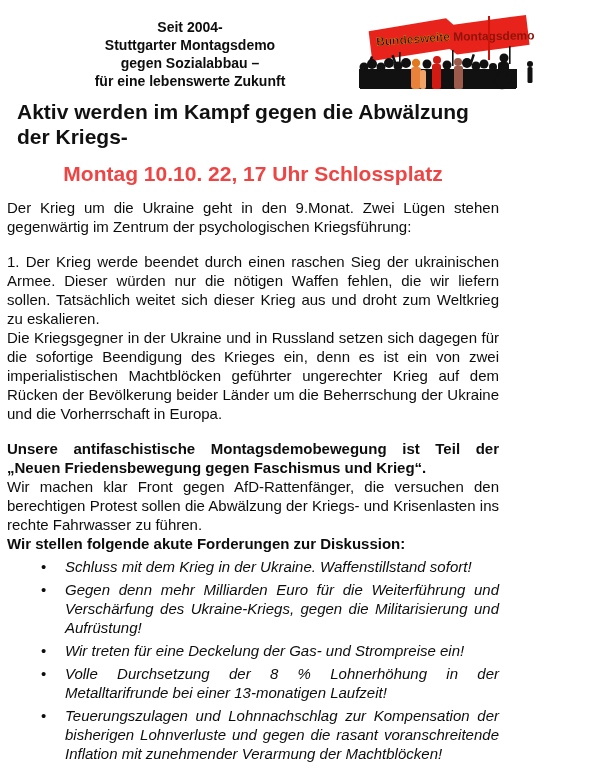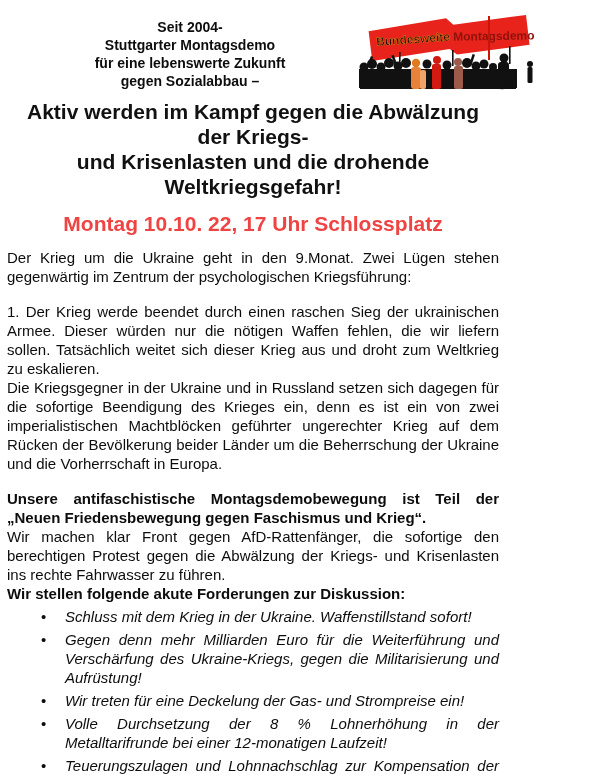--- a/index.html
+++ b/index.html
@@ -16,21 +16,21 @@
   .header { display: flex; align-items: flex-start; }
   .header-motto {
     flex: 0 0 310px; margin-left: 28px; margin-top: 6px;
     text-align: center; font-weight: bold; font-size: 14px; line-height: 18px;
   }
   .logo { flex: 0 0 185px; margin-left: 12px; height: 82px; }
   .logo svg { display: block; width: 185px; height: 82px; }
 
   
   .headline {
-    margin: 5px 10px 0 10px; text-align: center;
+    margin: 5px 10px 0 10px; text-align: left;
     font-size: 21px; line-height: 25px; font-weight: bold; color: #111111;
   }
   .headline span { display: block; }
   .event {
     margin-top: 13px; text-align: center;
     font-size: 21px; font-weight: bold; color: #ef4444;
   }
 
   
   .bodytext { margin-top: 12px; font-size: 15px; line-height: 19px; text-align: justify; }
@@ -46,22 +46,22 @@
 </style>
 </head>
 <body>
 
 <div class="page">
 
   <div class="header">
     <div class="header-motto">
       <div>Seit 2004-</div>
       <div>Stuttgarter Montagsdemo</div>
+      <div>gegen Sozialabbau –</div>
       <div>für eine lebenswerte Zukunft</div>
-      <div>gegen Sozialabbau –</div>
     </div>
     <div class="logo">
       <svg viewBox="0 0 185 82" xmlns="http://www.w3.org/2000/svg">
 
         <g transform="rotate(-3 92 24)">
           <path d="M12 15 L90 6 L97 13 L170 7 L172 37 L99 43 L92 37 L14 45 Z" fill="#e8231c"></path>
           <text x="19" y="30" font-size="12" font-weight="bold" fill="#2a0a00" stroke="#e8a020" stroke-width="0.35" transform="rotate(-1 19 30)">Bundesweite</text>
           <text x="96" y="29" font-size="12" font-weight="bold" fill="#8d140a" transform="rotate(2 96 29)">Montagsdemo</text>
         </g>
 
@@ -114,49 +114,48 @@
             <circle cx="173" cy="52" r="3"></circle>
             <rect x="170.5" y="55" width="5" height="16" rx="1.5"></rect>
           </g>
         </g>
       </svg>
     </div>
   </div>
 
   <h1 class="headline">
     <span>Aktiv werden im Kampf gegen die Abwälzung der Kriegs-</span>
-    <span>und Krisenlasten und  die drohende Weltkriegsgefahr!</span>
   </h1>
 
   <div class="event">Montag 10.10. 22, 17 Uhr Schlossplatz</div>
 
   <div class="bodytext">
     <p>Der Krieg um die Ukraine geht in den 9.Monat. Zwei Lügen stehen gegenwärtig im Zentrum der psychologischen Kriegsführung:</p>
     <p class="gap-above">1. Der Krieg werde beendet durch einen raschen Sieg der ukrainischen Armee. Dieser würden nur die nötigen Waffen fehlen, die wir liefern sollen. Tatsächlich weitet sich dieser Krieg aus und droht zum Weltkrieg zu eskalieren.</p>
     <p>Die Kriegsgegner in der Ukraine und in Russland setzen sich dagegen für die sofortige Beendigung des Krieges ein, denn es ist ein von zwei imperialistischen Machtblöcken geführter ungerechter Krieg auf dem Rücken der Bevölkerung beider Länder um die Beherrschung der Ukraine und die Vorherrschaft in Europa.</p>
     <p class="gap-above bold">Unsere antifaschistische  Montagsdemobewegung ist Teil der „Neuen Friedensbewegung gegen Faschismus und Krieg“.</p>
-    <p>Wir machen klar Front gegen AfD-Rattenfänger, die sofortige den berechtigen Protest gegen die Abwälzung der Kriegs- und Krisenlasten  ins rechte Fahrwasser zu führen.</p>
+    <p>Wir machen klar Front gegen AfD-Rattenfänger, die versuchen den berechtigen Protest sollen die Abwälzung der Kriegs- und Krisenlasten  ins rechte Fahrwasser zu führen.</p>
     <p class="bold">Wir stellen folgende akute Forderungen zur Diskussion:</p>
 
     <ul class="demands">
       <li>
         <span class="bullet">•</span>
         <span class="li-text">Schluss mit dem Krieg in der Ukraine. Waffenstillstand sofort!</span>
       </li>
       <li>
         <span class="bullet">•</span>
         <span class="li-text">Gegen denn mehr Milliarden Euro für die Weiterführung und Verschärfung des  Ukraine-Kriegs, gegen die Militarisierung und Aufrüstung!</span>
       </li>
       <li>
         <span class="bullet">•</span>
         <span class="li-text">Wir treten für eine Deckelung der Gas- und Strompreise ein!</span>
       </li>
       <li>
         <span class="bullet">•</span>
-        <span class="li-text">Volle Durchsetzung der 8 % Lohnerhöhung in der Metalltarifrunde  bei einer 12-monatigen Laufzeit!</span>
+        <span class="li-text">Volle Durchsetzung der 8 % Lohnerhöhung in der Metalltarifrunde  bei einer 13-monatigen Laufzeit!</span>
       </li>
       <li>
         <span class="bullet">•</span>
         <span class="li-text">Teuerungszulagen und Lohnnachschlag zur Kompensation der bisherigen Lohnverluste und gegen die rasant voranschreitende Inflation mit zunehmender Verarmung  der Machtblöcken!</span>
       </li>
     </ul>
   </div>
 
 </div>
 

